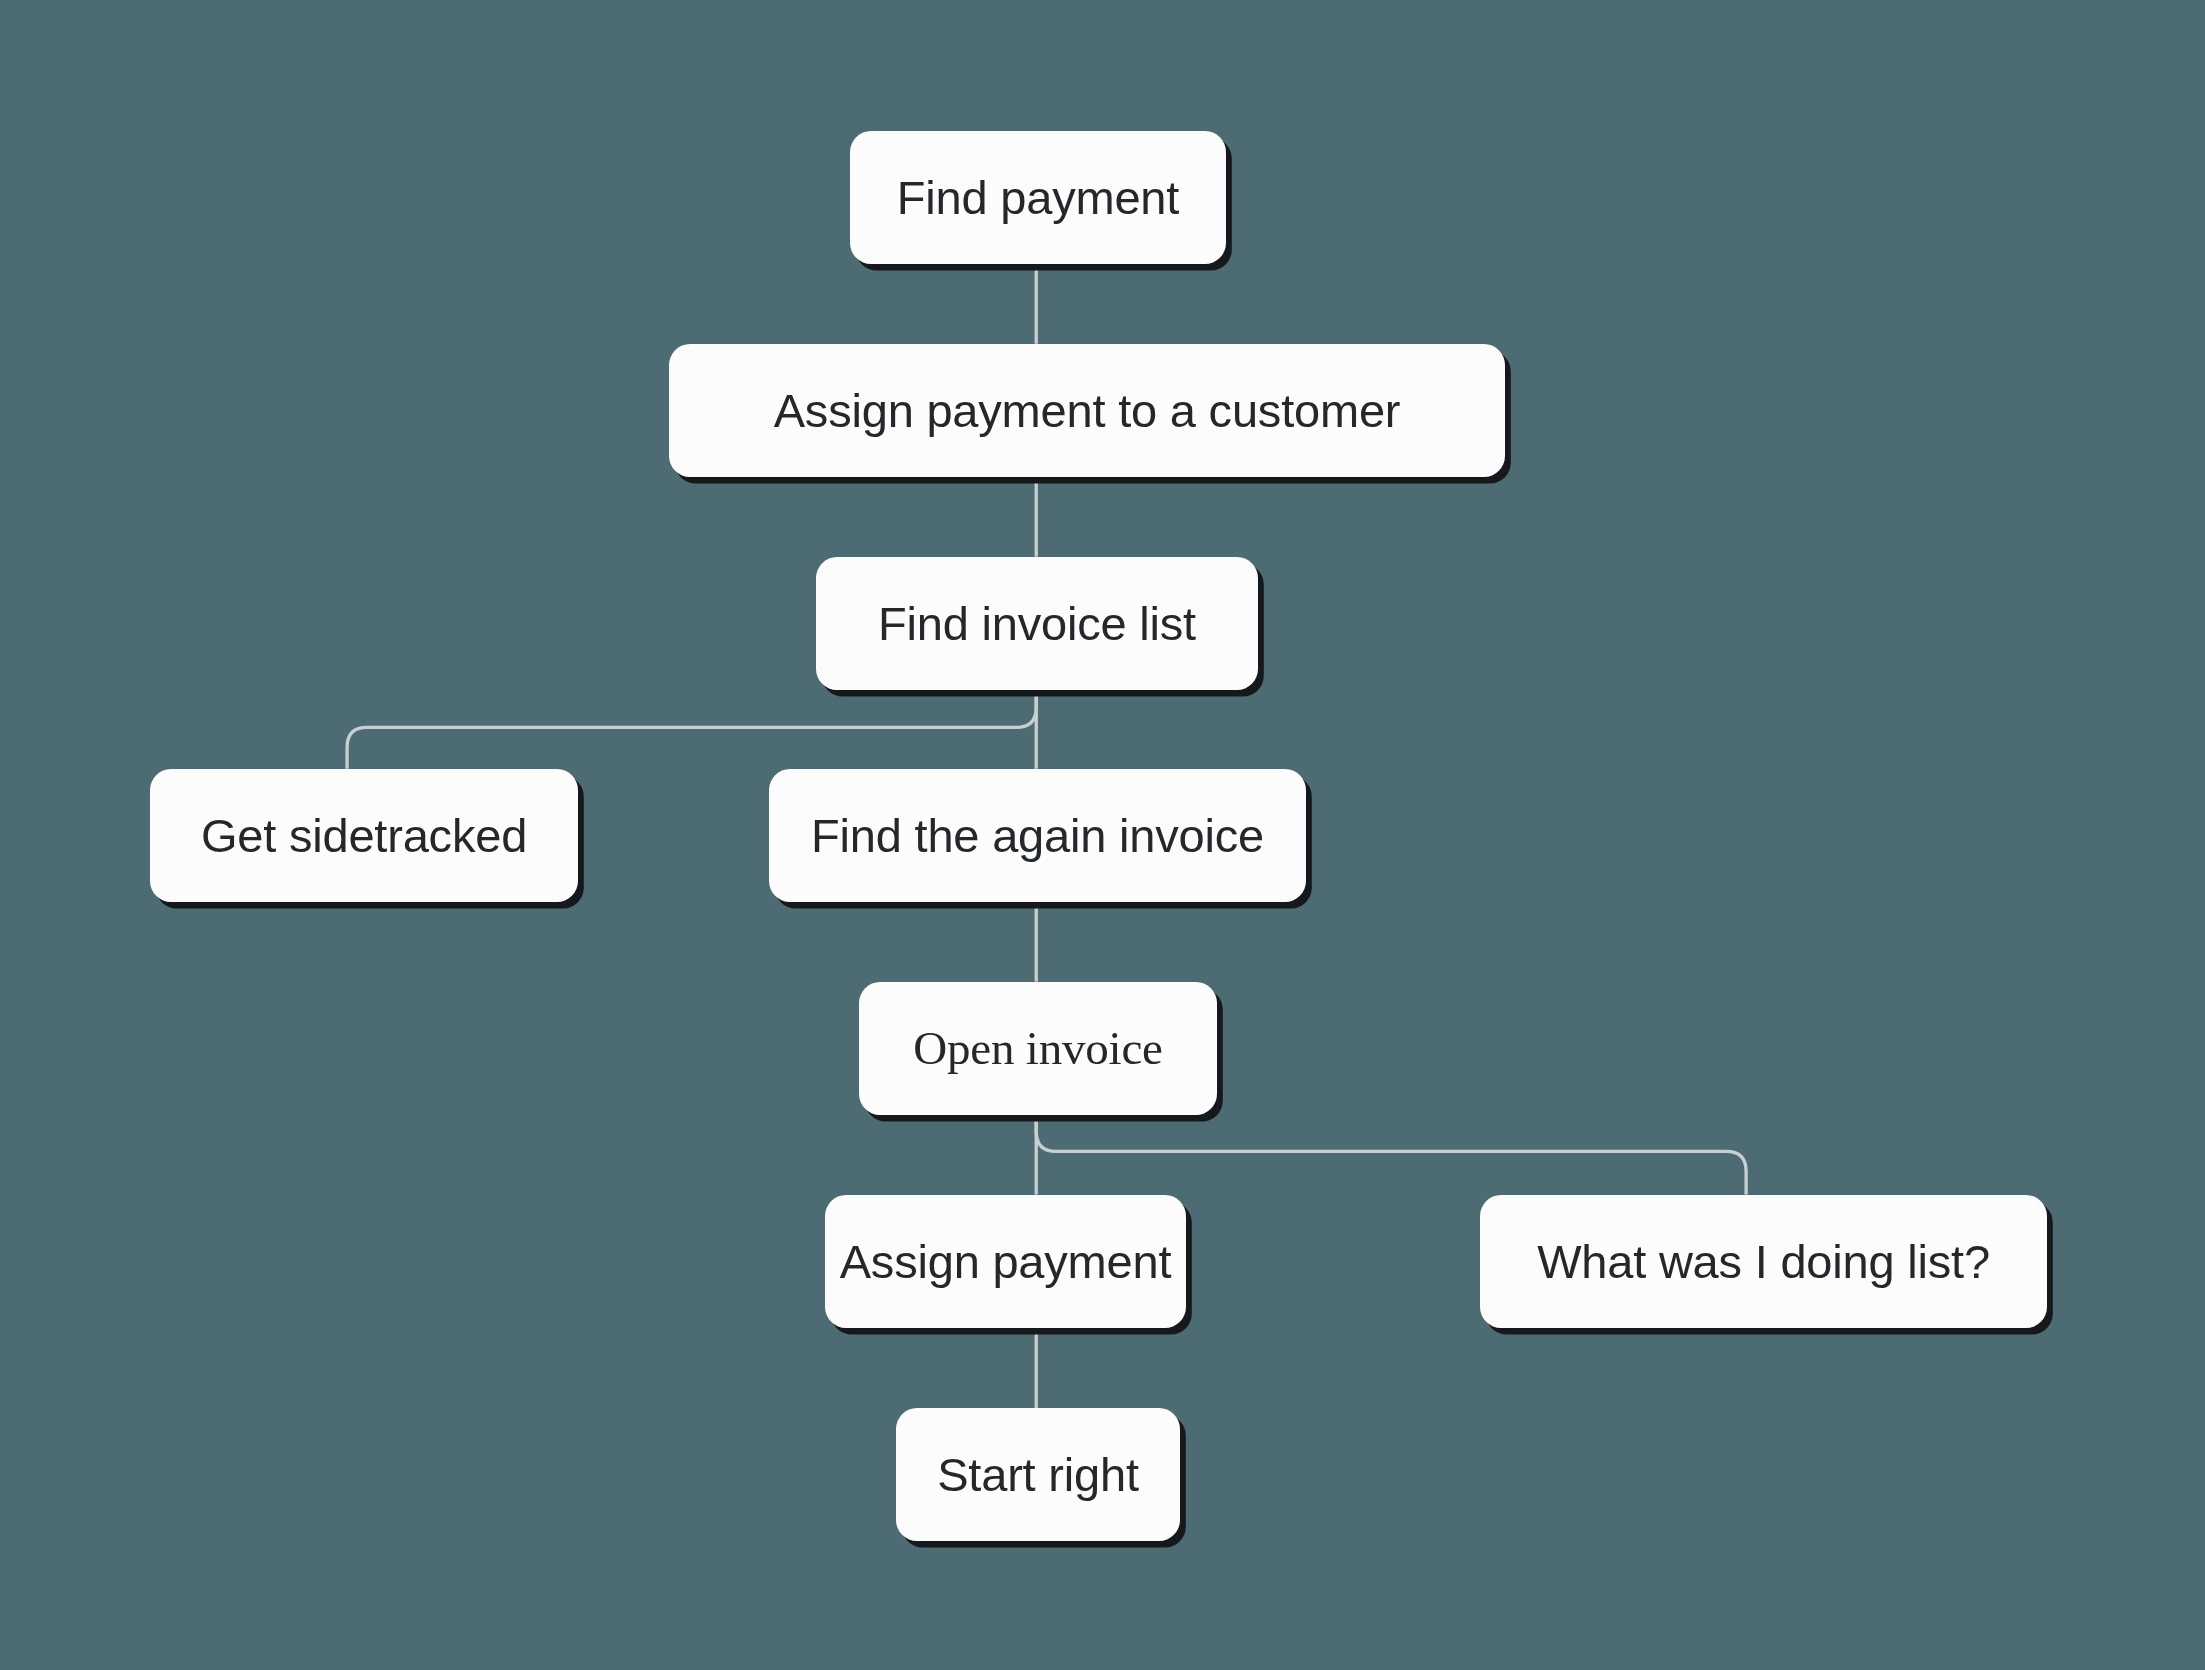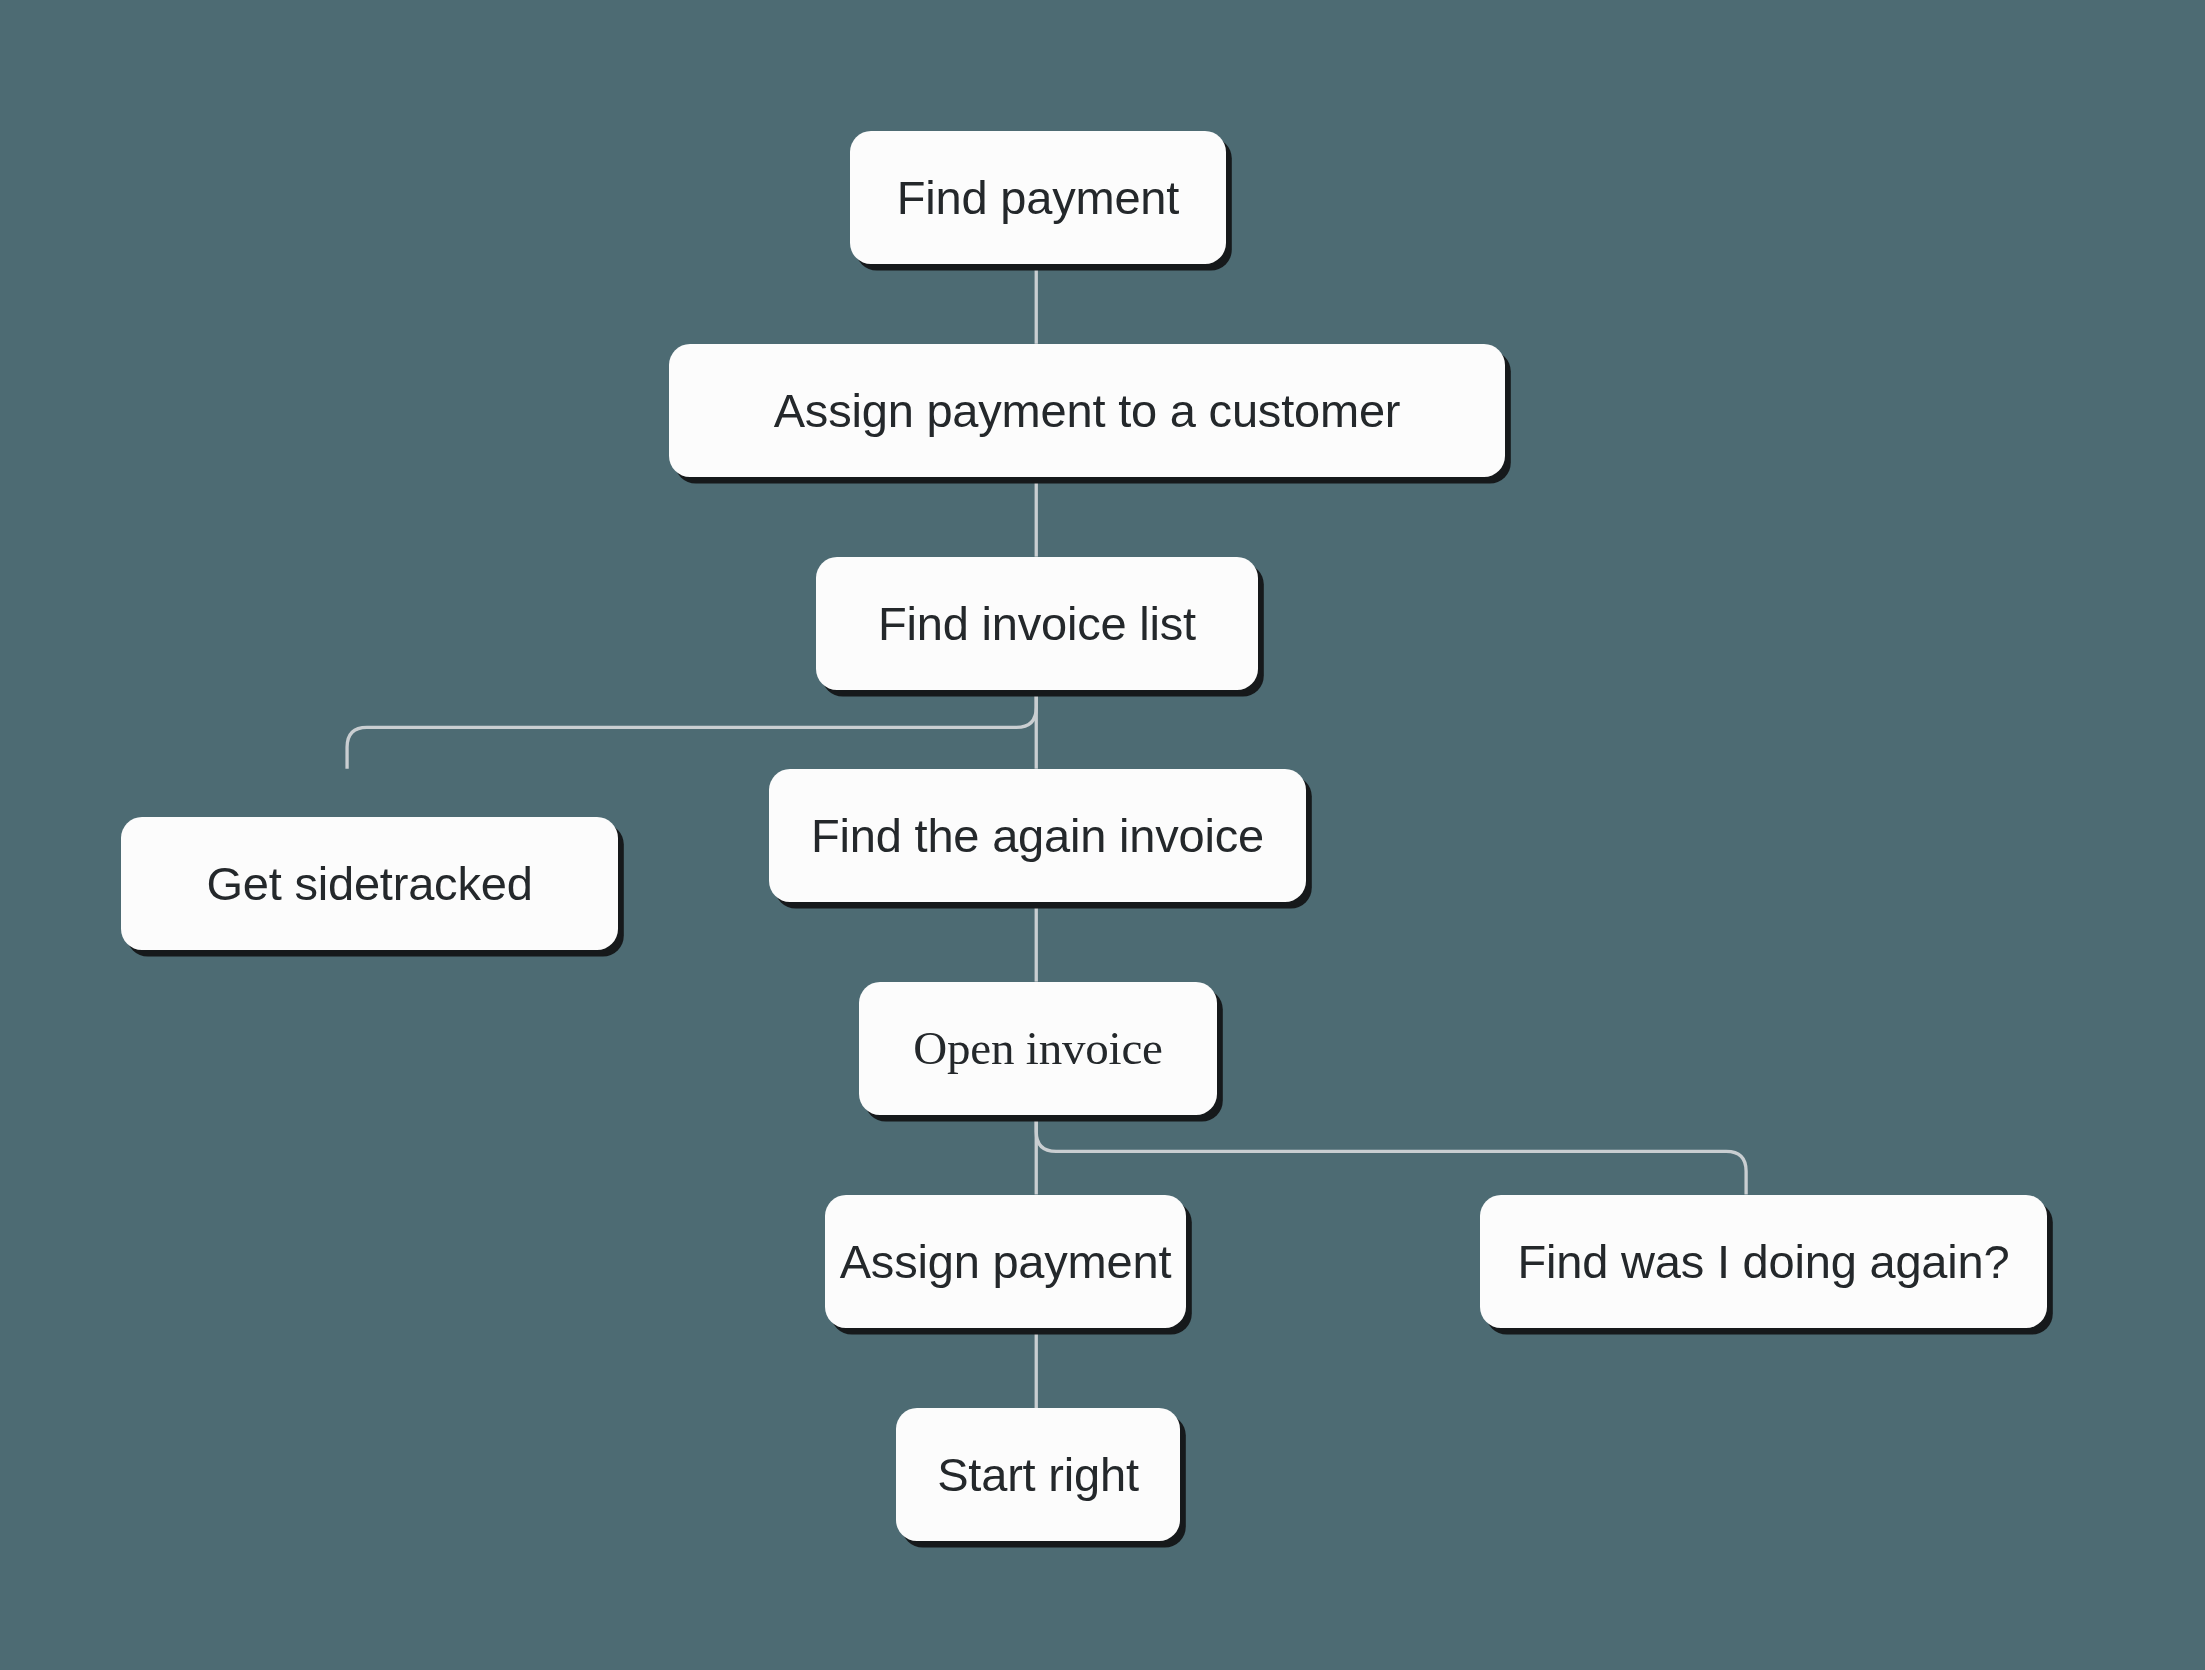--- a/index.html
+++ b/index.html
@@ -71,38 +71,38 @@
   </div>
 
   <div class="node" style="left:669px; top:344px; width:836px;">
     <span class="node-label">Assign payment to a customer</span>
   </div>
 
   <div class="node" style="left:816px; top:557px; width:442px;">
     <span class="node-label">Find invoice list</span>
   </div>
 
-  <div class="node" style="left:121px; top:769px; width:497px;margin-top:48px;">
+  <div class="node" style="left:150px; top:769px; width:428px;">
     <span class="node-label">Get sidetracked</span>
   </div>
 
   <div class="node" style="left:769px; top:769px; width:537px;">
     <span class="node-label">Find the again invoice</span>
   </div>
 
   <div class="node" style="left:859px; top:982px; width:358px;font-family:Liberation Serif, serif;">
     <span class="node-label">Open invoice</span>
   </div>
 
   <div class="node" style="left:825px; top:1195px; width:361px;">
     <span class="node-label">Assign payment</span>
   </div>
 
   <div class="node" style="left:1480px; top:1195px; width:567px;">
-    <span class="node-label">Find was I doing again?</span>
+    <span class="node-label">What was I doing list?</span>
   </div>
 
   <div class="node" style="left:896px; top:1408px; width:284px;">
     <span class="node-label">Start right</span>
   </div>
 
 </div>
 
 
 </body></html>

